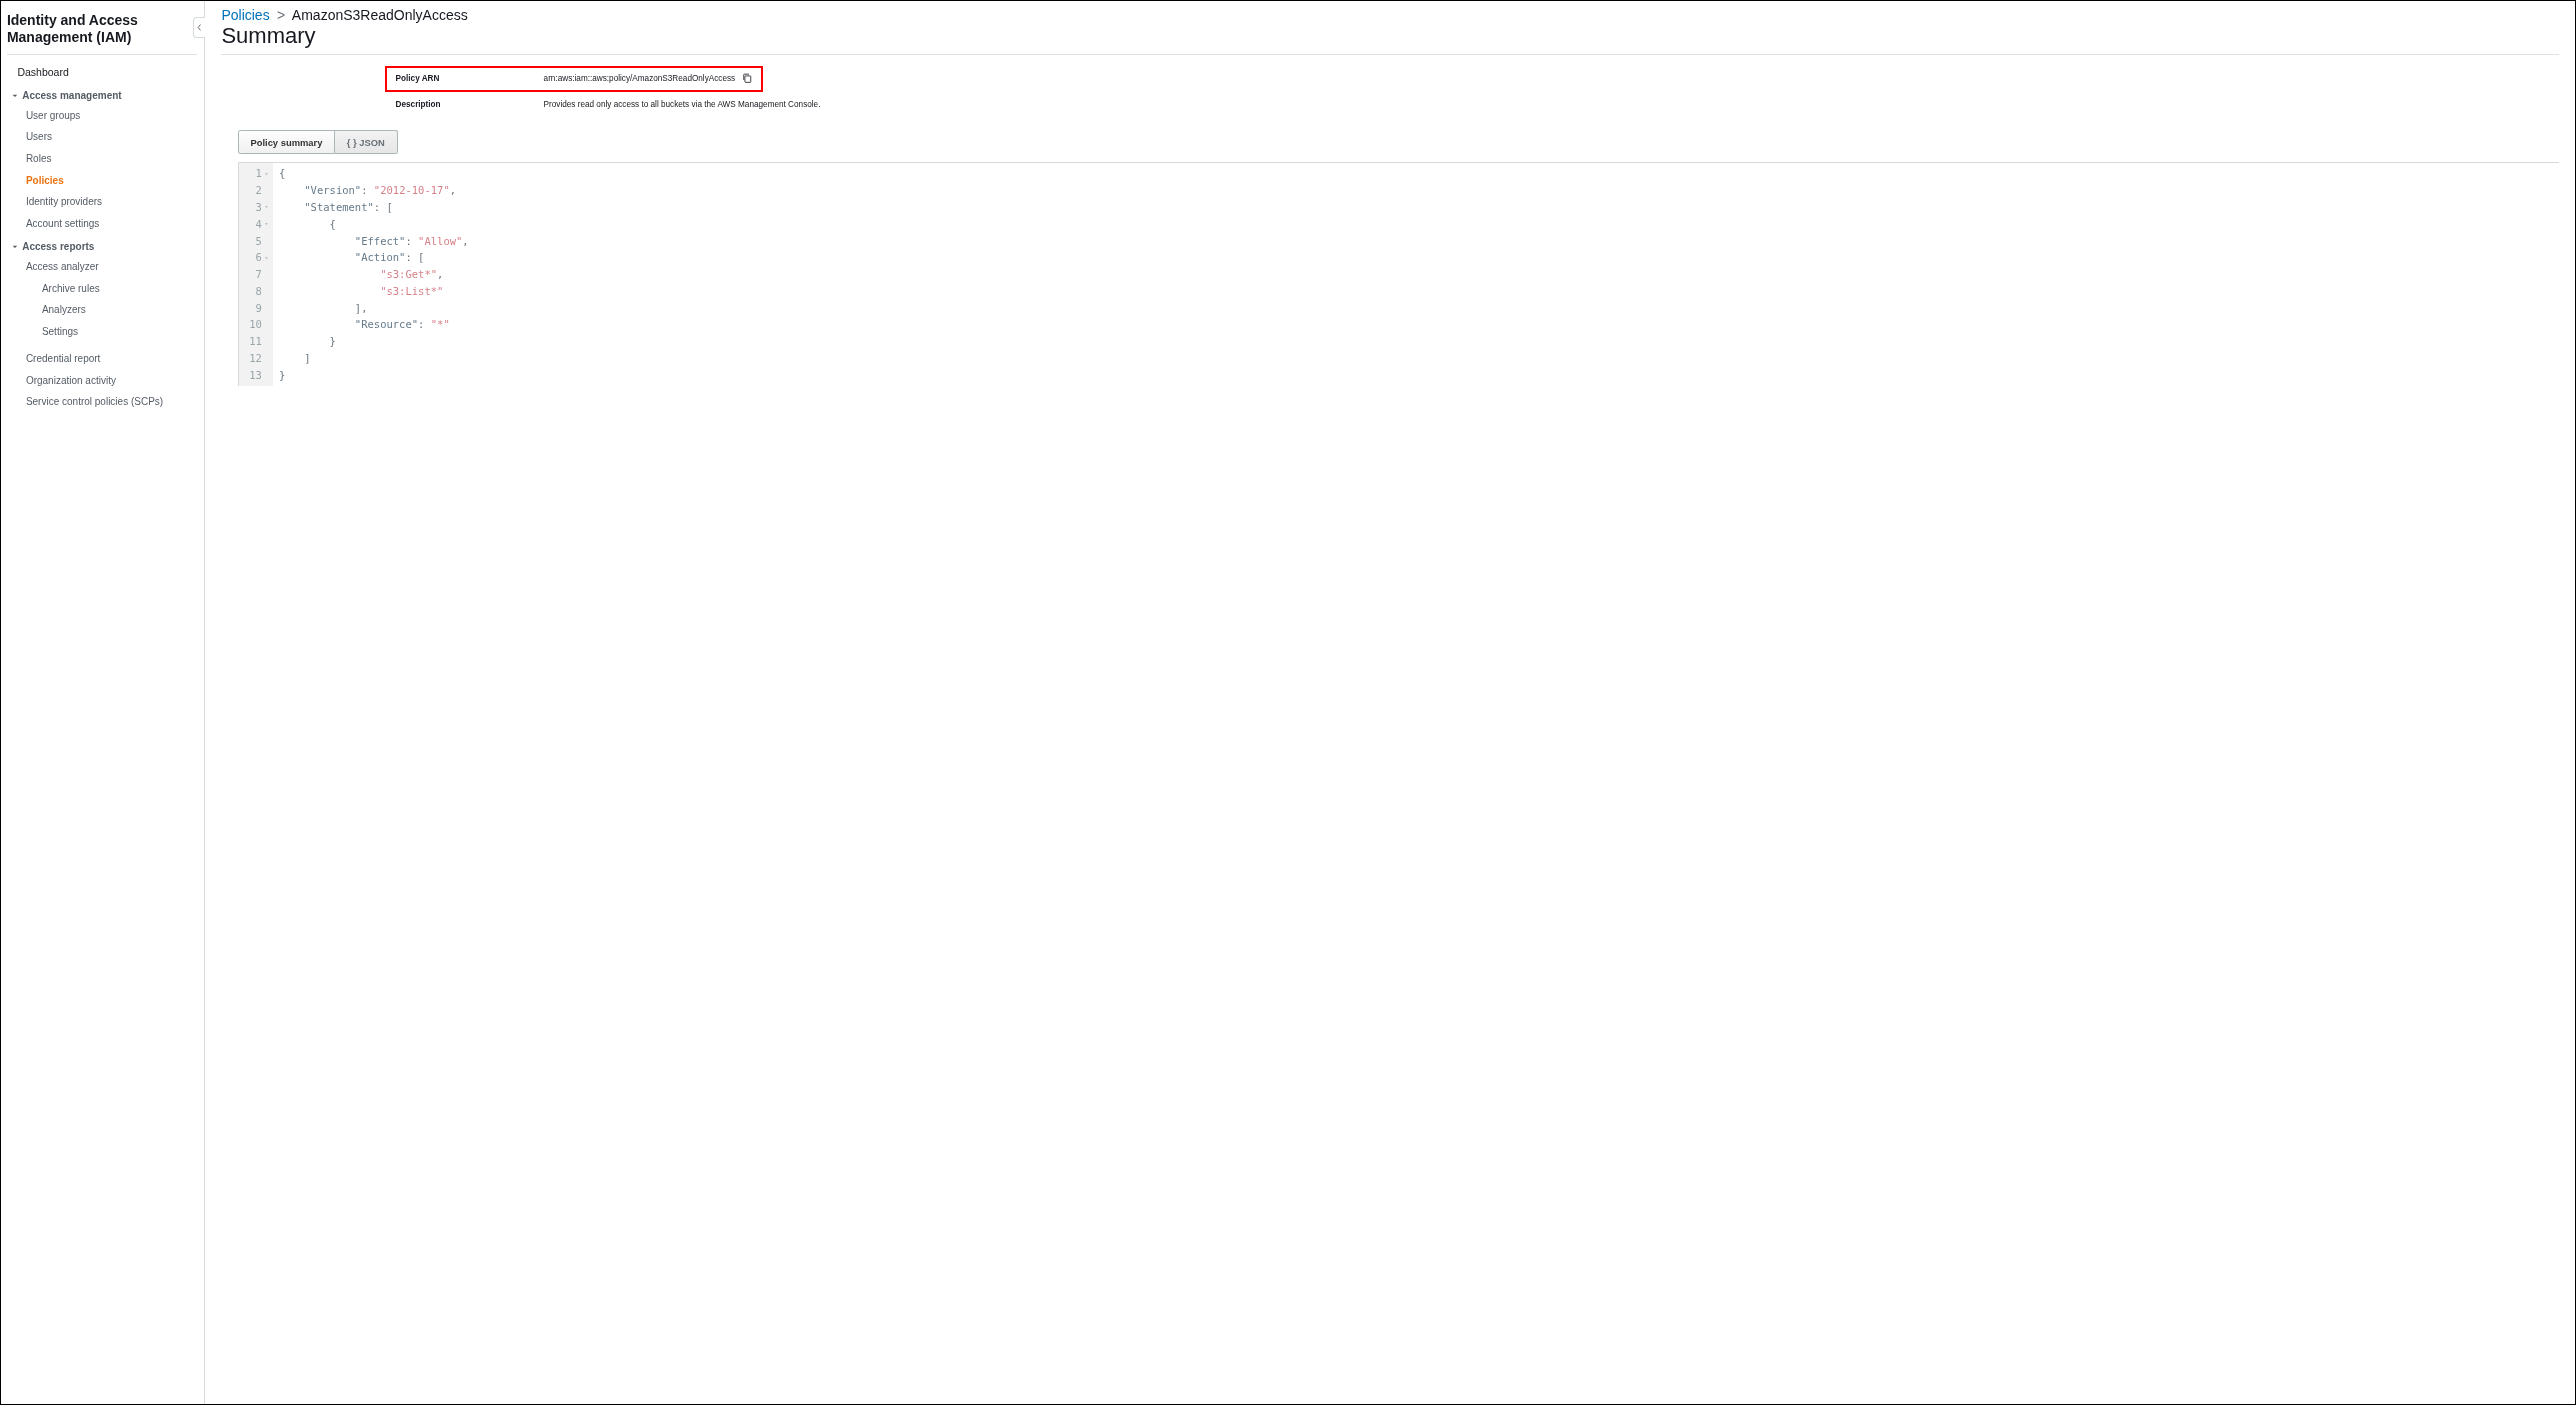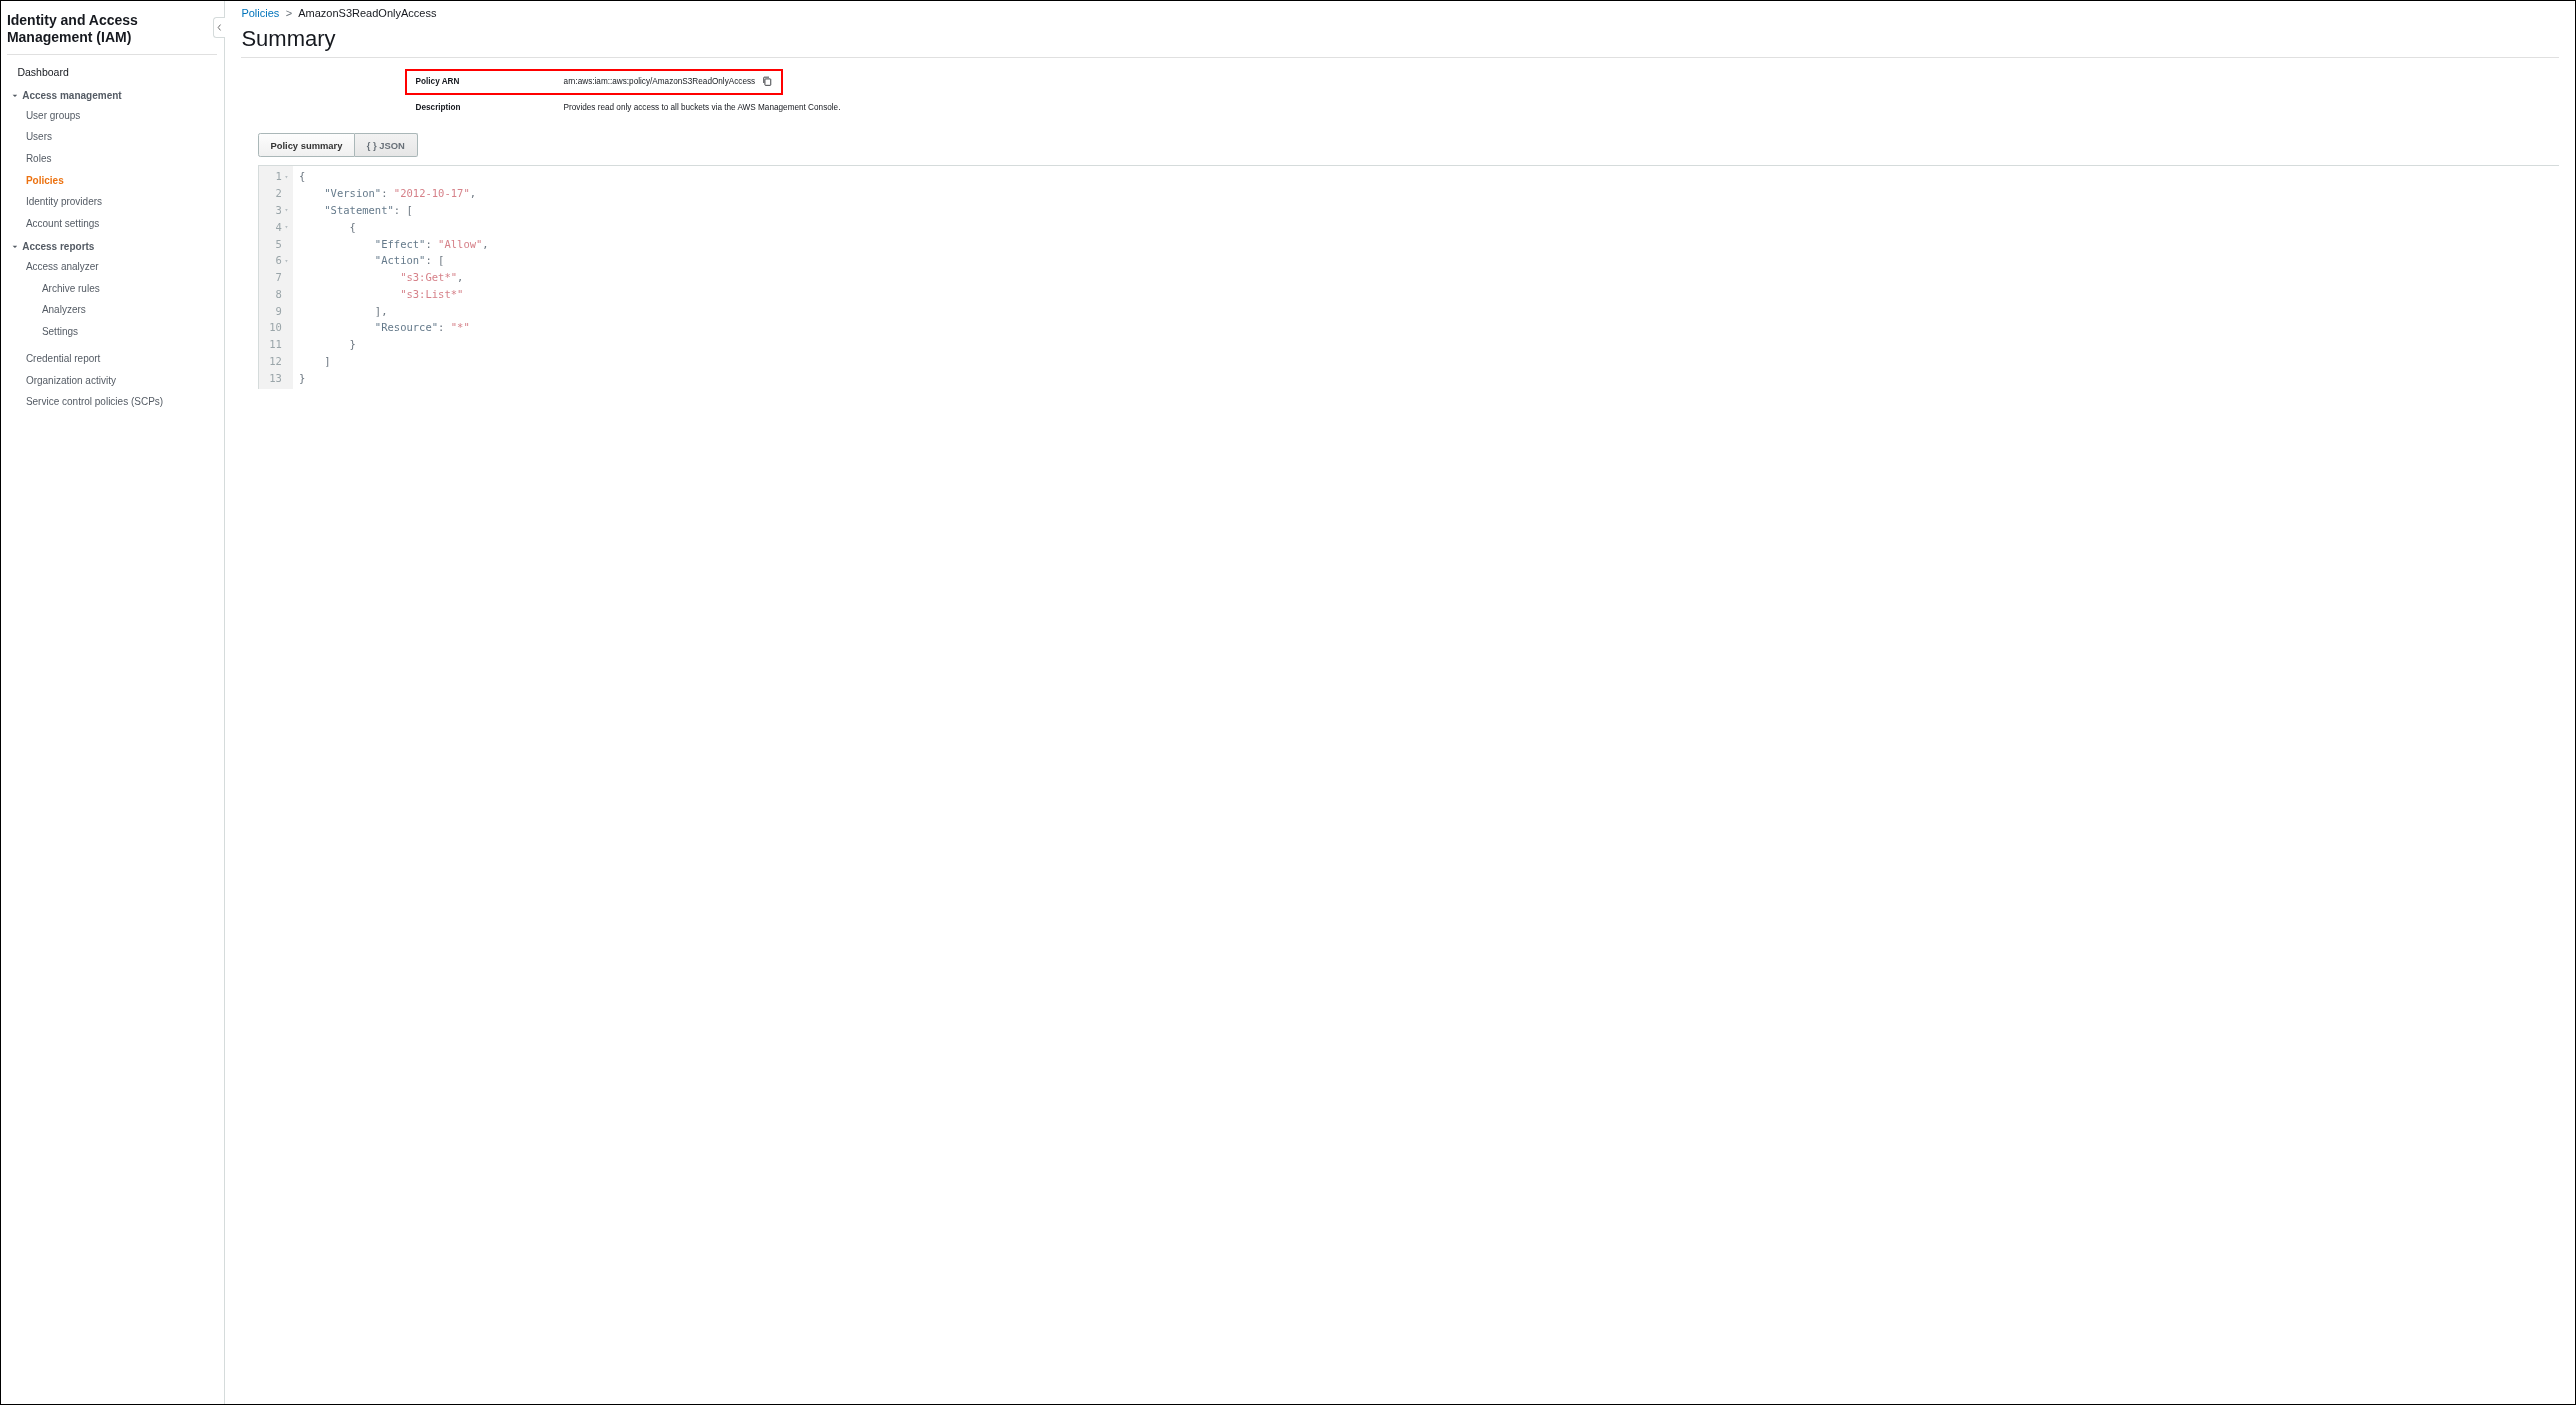--- a/index.html
+++ b/index.html
@@ -10,21 +10,21 @@
     body {
       font-family: "Amazon Ember", "Helvetica Neue", Arial, sans-serif;
       font-size: 8.2px;
       color: #16191f;
       background: #fff;
       display: flex;
       min-height: 100vh;
       border: 1.2px solid #000;
     }
     .sidebar {
-      width: 224px;
+      width: 204px;
       border-right: 0.6px solid #d5dbdb;
       padding: 5.9px 0 11.7px 5.9px;
       position: relative;
       flex-shrink: 0;
     }
     .sidebar-title {
       font-size: 14px;
       font-weight: 700;
       padding: 4.7px 9.4px 7px 0;
       line-height: 1.25;
@@ -85,22 +85,22 @@
     .nav-item.active {
       color: #ec7211;
       font-weight: 700;
     }
     .main {
       flex: 1;
       padding: 5.9px 16.4px 11.7px 16.4px;
       overflow: hidden;
     }
     .breadcrumb {
-      font-size: 11px;
-      margin-bottom: 7px;
+      font-size: 14px;
+      margin-bottom: 0;
     }
     .breadcrumb a {
       color: #0073bb;
       text-decoration: none;
     }
     .breadcrumb .sep {
       color: #687078;
       margin: 0 3.5px;
     }
     .breadcrumb .current {

